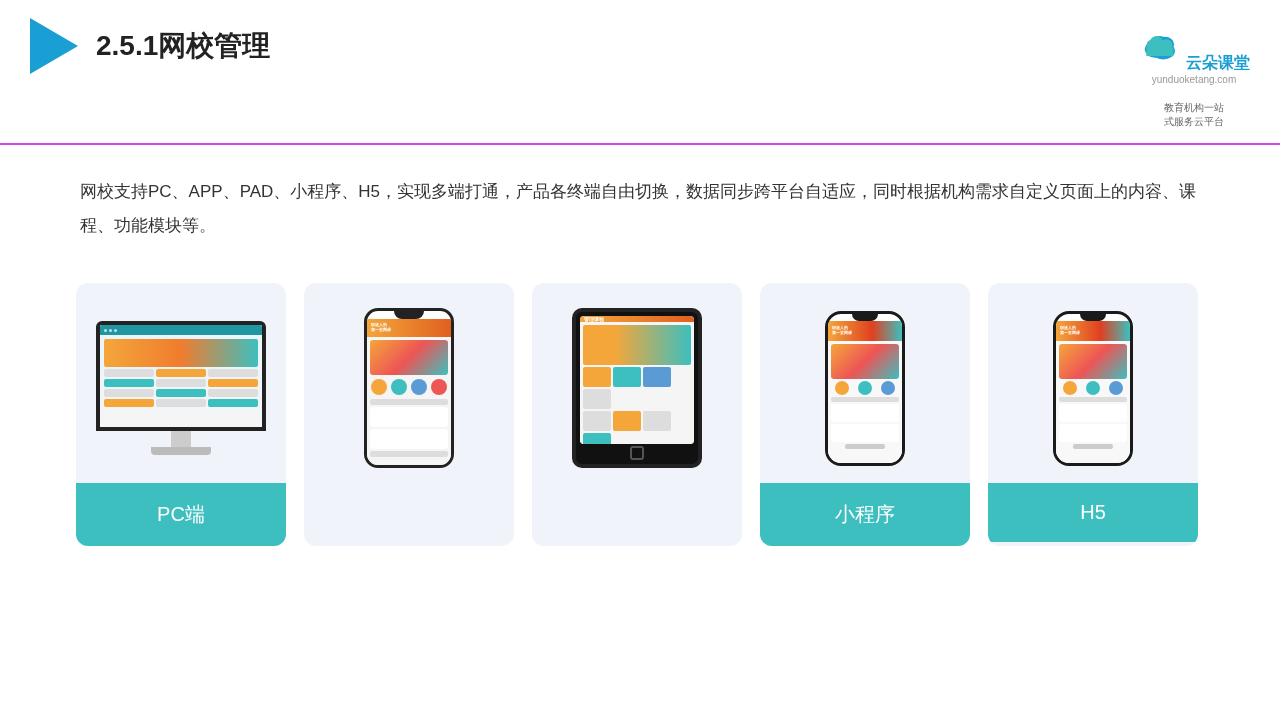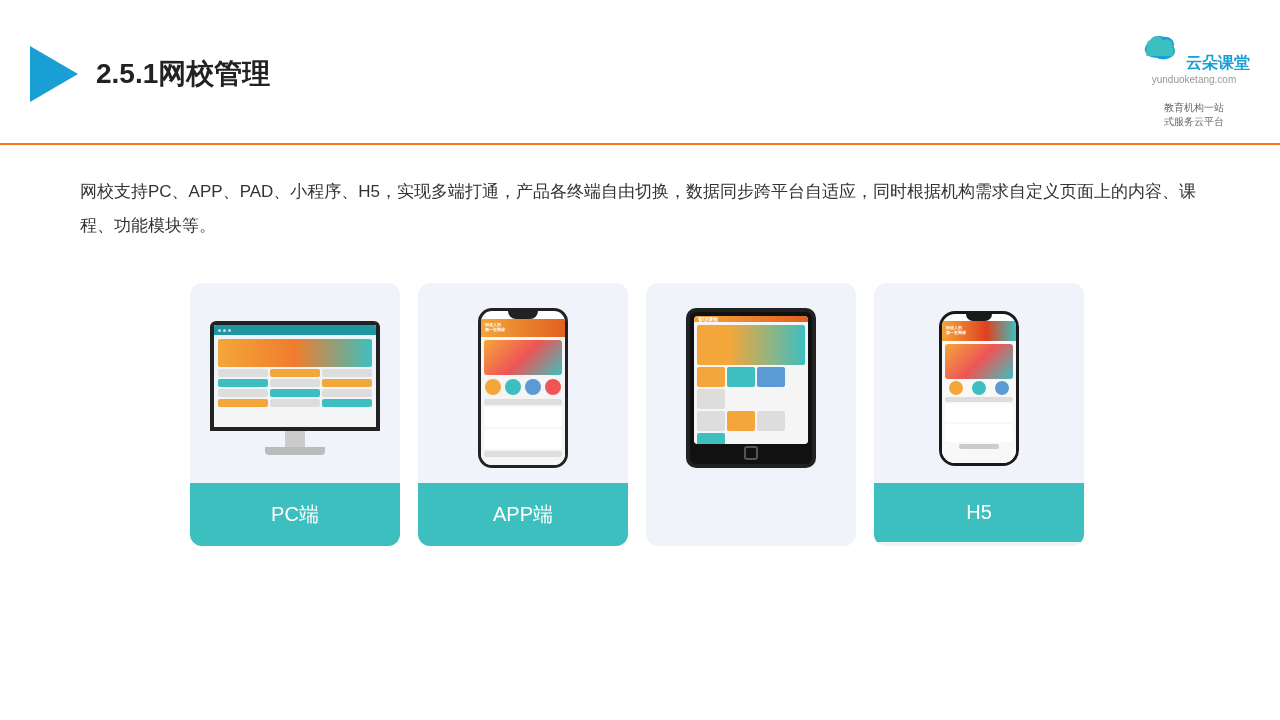--- a/index.html
+++ b/index.html
@@ -8,24 +8,24 @@
       height: 720px;
       background: #ffffff;
       font-family: 'Microsoft YaHei', 'PingFang SC', sans-serif;
       overflow: hidden;
       position: relative;
     }
 
     
     .header {
       display: flex;
-      align-items: center;
+      align-items: flex-start;
       justify-content: space-between;
       padding: 18px 30px 14px 30px;
-      border-bottom: 2px solid #f97316;
+      border-bottom: 2px solid #d946ef;
     }
     .header-left {
       display: flex;
       align-items: center;
       gap: 18px;
     }
     .logo-triangle {
       width: 0;
       height: 0;
       border-top: 28px solid transparent;
@@ -444,21 +444,20 @@
               </div>
               <div class="ph-row"></div>
               <div class="ph-card"></div>
               <div class="ph-card"></div>
               <div class="ph-row"></div>
             </div>
           </div>
         </div>
       </div>
     </div>
-    <div class="card-label">APP端</div>
   </div>
 
   <div class="card">
     <div class="card-image">
       <div class="tablet-device">
         <div class="tablet-body">
           <div class="tablet-screen">
             <div class="tablet-top-bar">
               <span style="font-size:5px;color:#fff;font-weight:bold;">管理课程</span>
             </div>
@@ -478,21 +477,20 @@
               </div>
 
             </div>
           </div>
           <div class="tablet-home"></div>
         </div>
       </div>
     </div>
   </div>
 
-
   <div class="card">
     <div class="card-image">
       <div class="phone-device">
         <div class="miniphone-body">
           <div class="miniphone-notch"></div>
           <div class="miniphone-screen">
             <div class="miniphone-top">
               <div class="miniphone-top-text">职途人的<br>第一堂网课</div>
             </div>
             <div class="miniphone-content">
@@ -504,16 +502,44 @@
               </div>
               <div class="mp-row"></div>
               <div class="mp-card"></div>
               <div class="mp-card"></div>
               <div class="mp-label"></div>
             </div>
           </div>
         </div>
       </div>
     </div>
+    <div class="card-label">小程序</div>
+  </div>
+
+  <div class="card">
+    <div class="card-image">
+      <div class="phone-device">
+        <div class="miniphone-body">
+          <div class="miniphone-notch"></div>
+          <div class="miniphone-screen">
+            <div class="miniphone-top">
+              <div class="miniphone-top-text">职途人的<br>第一堂网课</div>
+            </div>
+            <div class="miniphone-content">
+              <div class="mp-banner"></div>
+              <div class="mp-icons">
+                <div class="mp-icon" style="background:#f4a63a;"></div>
+                <div class="mp-icon" style="background:#3dbfbf;"></div>
+                <div class="mp-icon" style="background:#5b9bd5;"></div>
+              </div>
+              <div class="mp-row"></div>
+              <div class="mp-card"></div>
+              <div class="mp-card"></div>
+              <div class="mp-label"></div>
+            </div>
+          </div>
+        </div>
+      </div>
+    </div>
     <div class="card-label">H5</div>
   </div>
 
 </div>
 
 </body></html>

